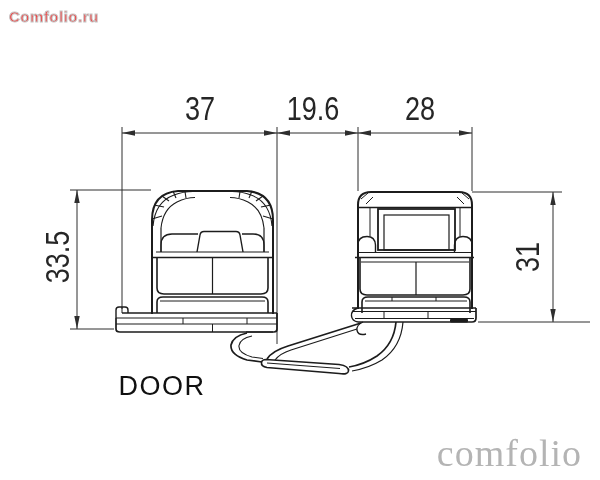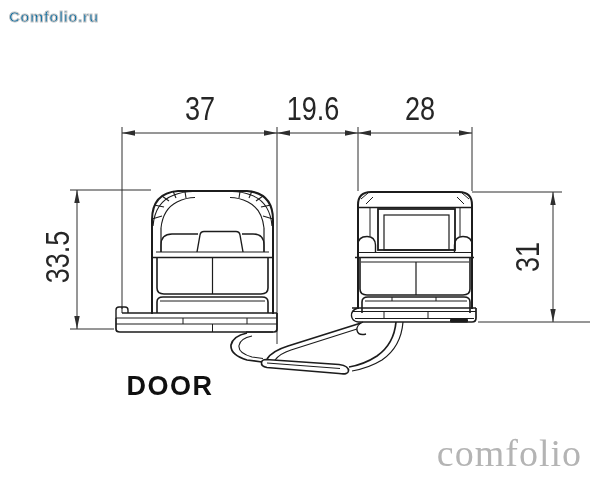--- a/index.html
+++ b/index.html
@@ -10,21 +10,21 @@
     position:absolute;color:#262626;font-size:33px;line-height:1;white-space:nowrap;
     transform:translate(-50%,-50%) scaleX(0.82);
   }
   .dim-label.vert{transform:translate(-50%,-50%) rotate(-90deg) scaleX(0.82);}
   .door-label{
     position:absolute;color:#101010;font-size:27px;line-height:1;letter-spacing:1.5px;
     transform:translate(-50%,-50%);
   }
   .wm-tl{
     position:absolute;left:9px;top:8px;font-size:15px;font-weight:bold;letter-spacing:.5px;
-    color:#0369a1;-webkit-text-stroke:1px #c6c6c6;
+    color:#ef4444;-webkit-text-stroke:1px #c6c6c6;
   }
   .wm-br{
     position:absolute;right:18px;bottom:8px;font-family:"Liberation Serif",serif;
     font-size:38px;line-height:1;color:#b4b4b4;letter-spacing:1px;
   }
 </style>
 </head>
 <body>
 
 <div class="stage">
@@ -176,18 +176,18 @@
   <div class="dim-label" style="left:200px;top:108px;">37</div>
 
   <div class="dim-label" style="left:313px;top:108px;">19.6</div>
 
   <div class="dim-label" style="left:420px;top:108px;">28</div>
 
   <div class="dim-label vert" style="left:57px;top:257px;">33.5</div>
 
   <div class="dim-label vert" style="left:527px;top:257px;">31</div>
 
-  <div class="door-label" style="left:170px;top:386px;font-weight:bold;">DOOR</div>
+  <div class="door-label" style="left:162px;top:386px;">DOOR</div>
 
   <div class="wm-tl">Comfolio.ru</div>
 
   <div class="wm-br">comfolio</div>
 </div>
 
 </body></html>

